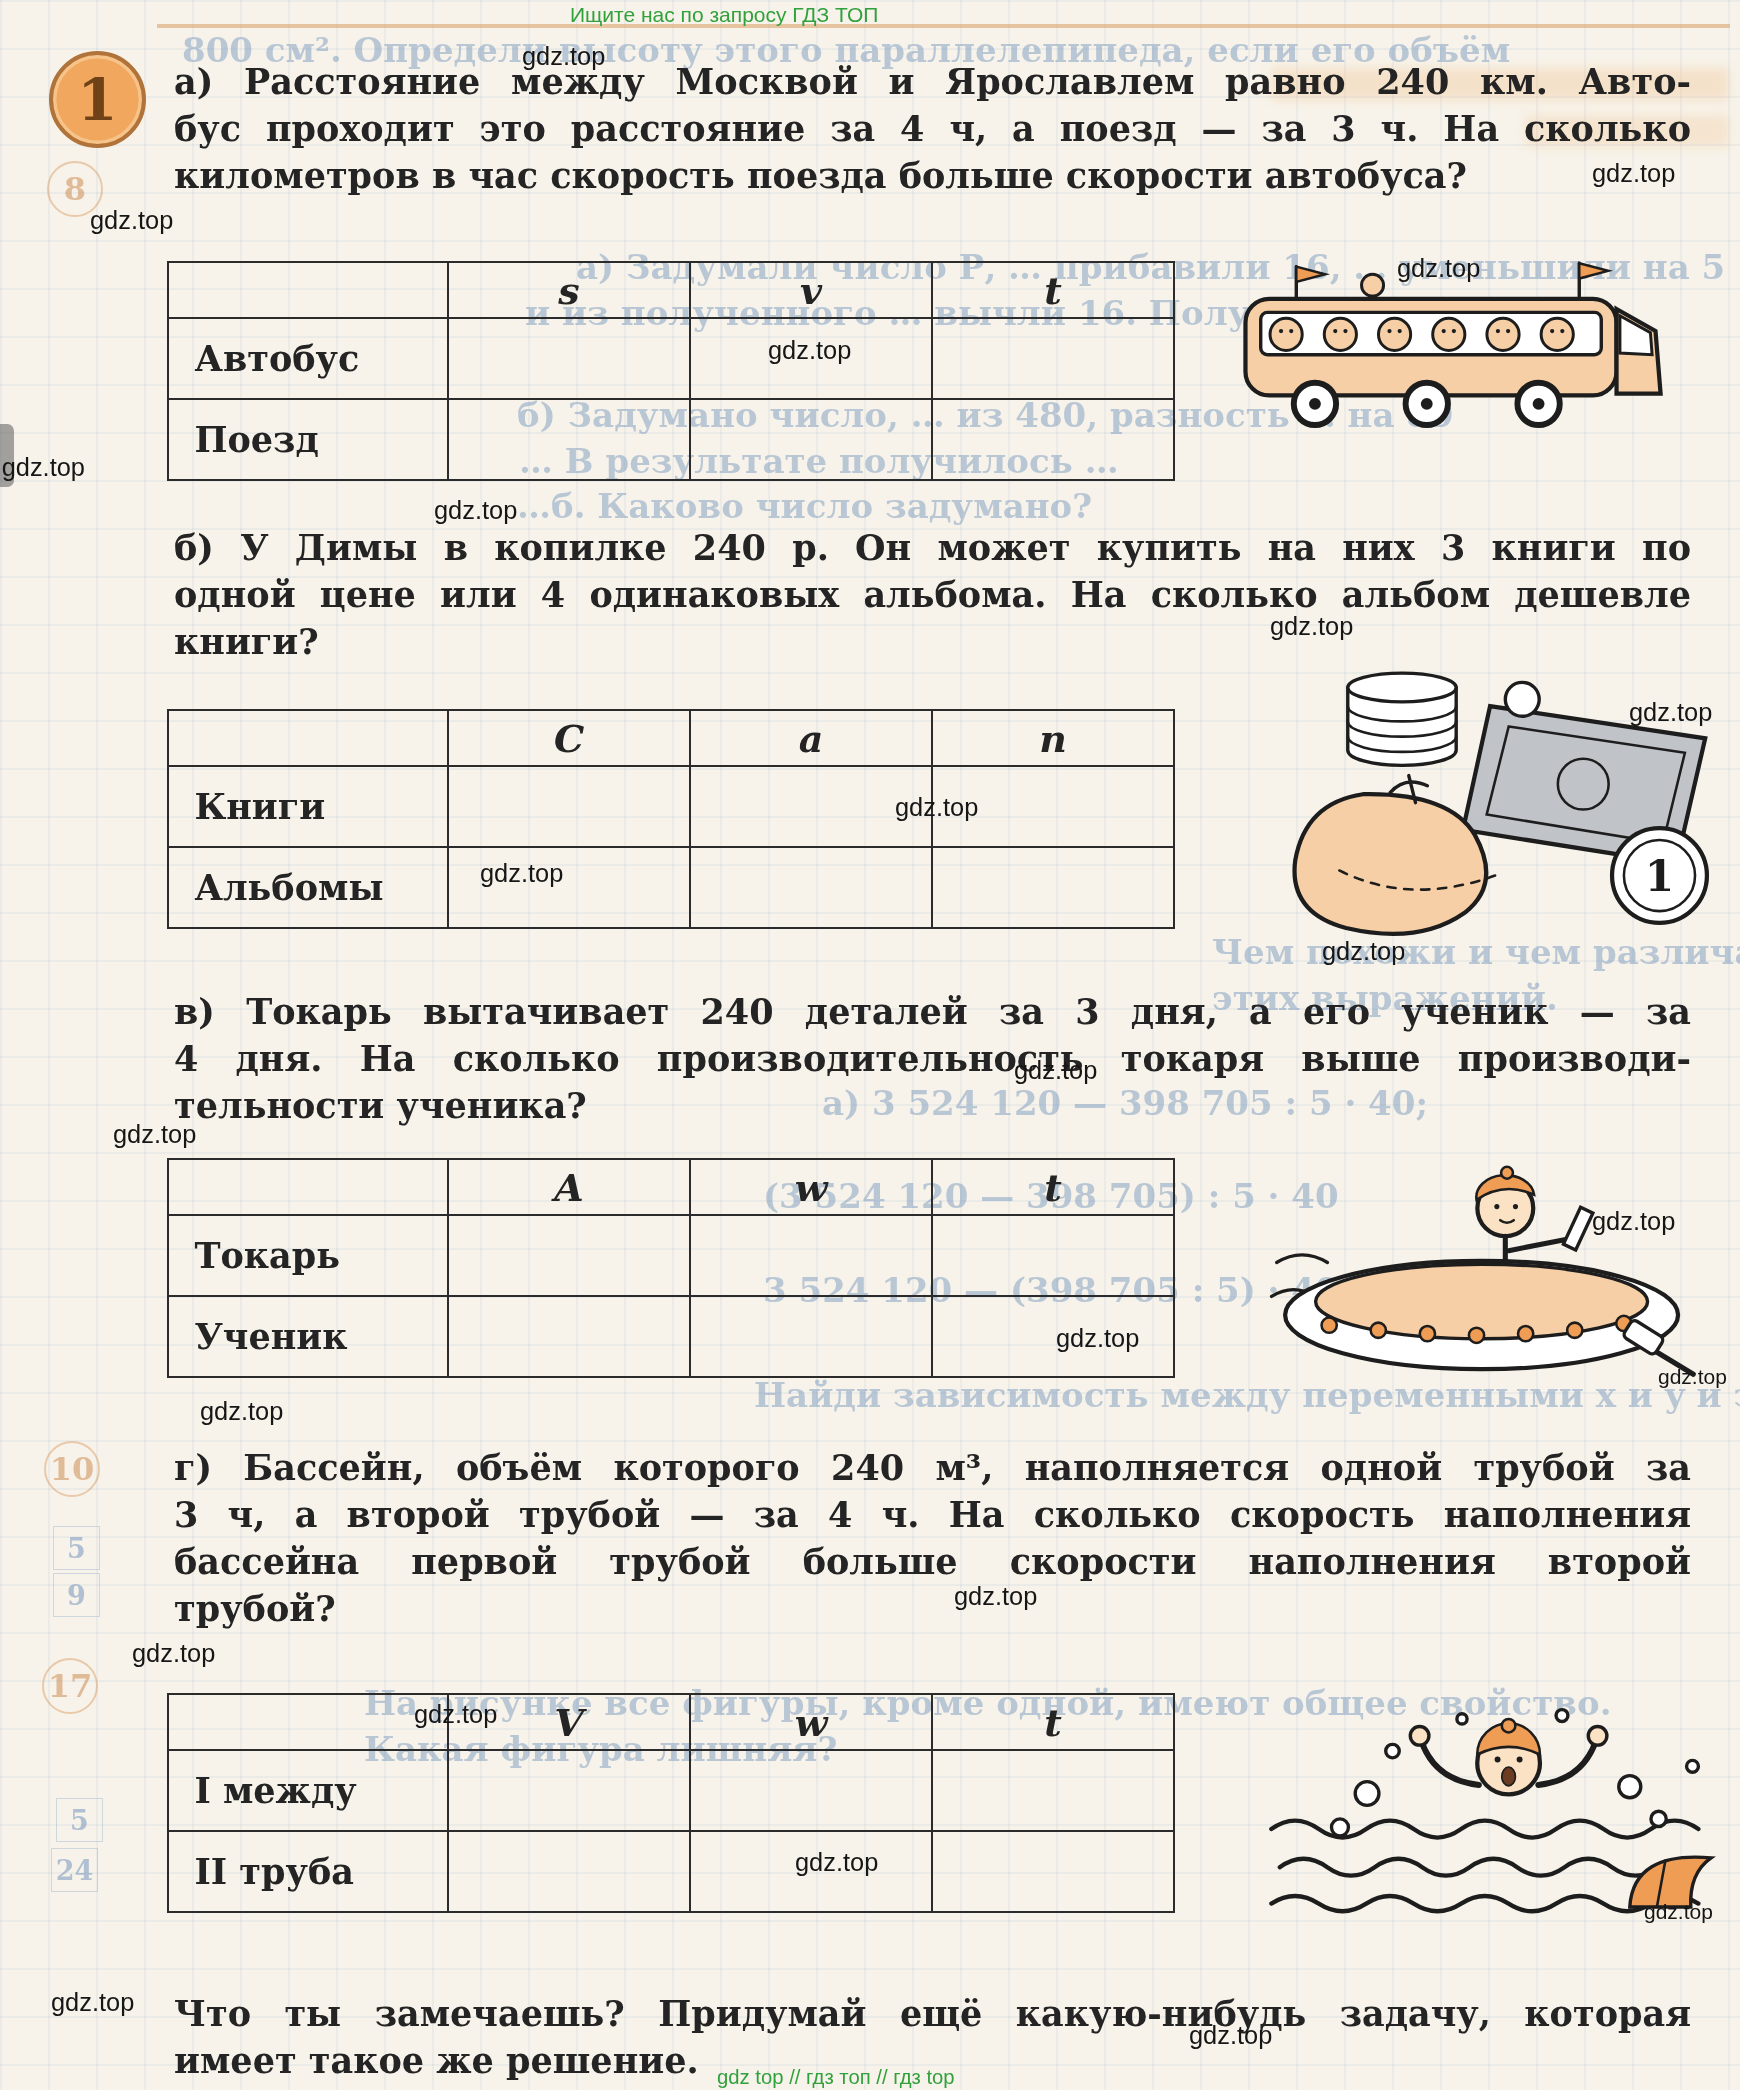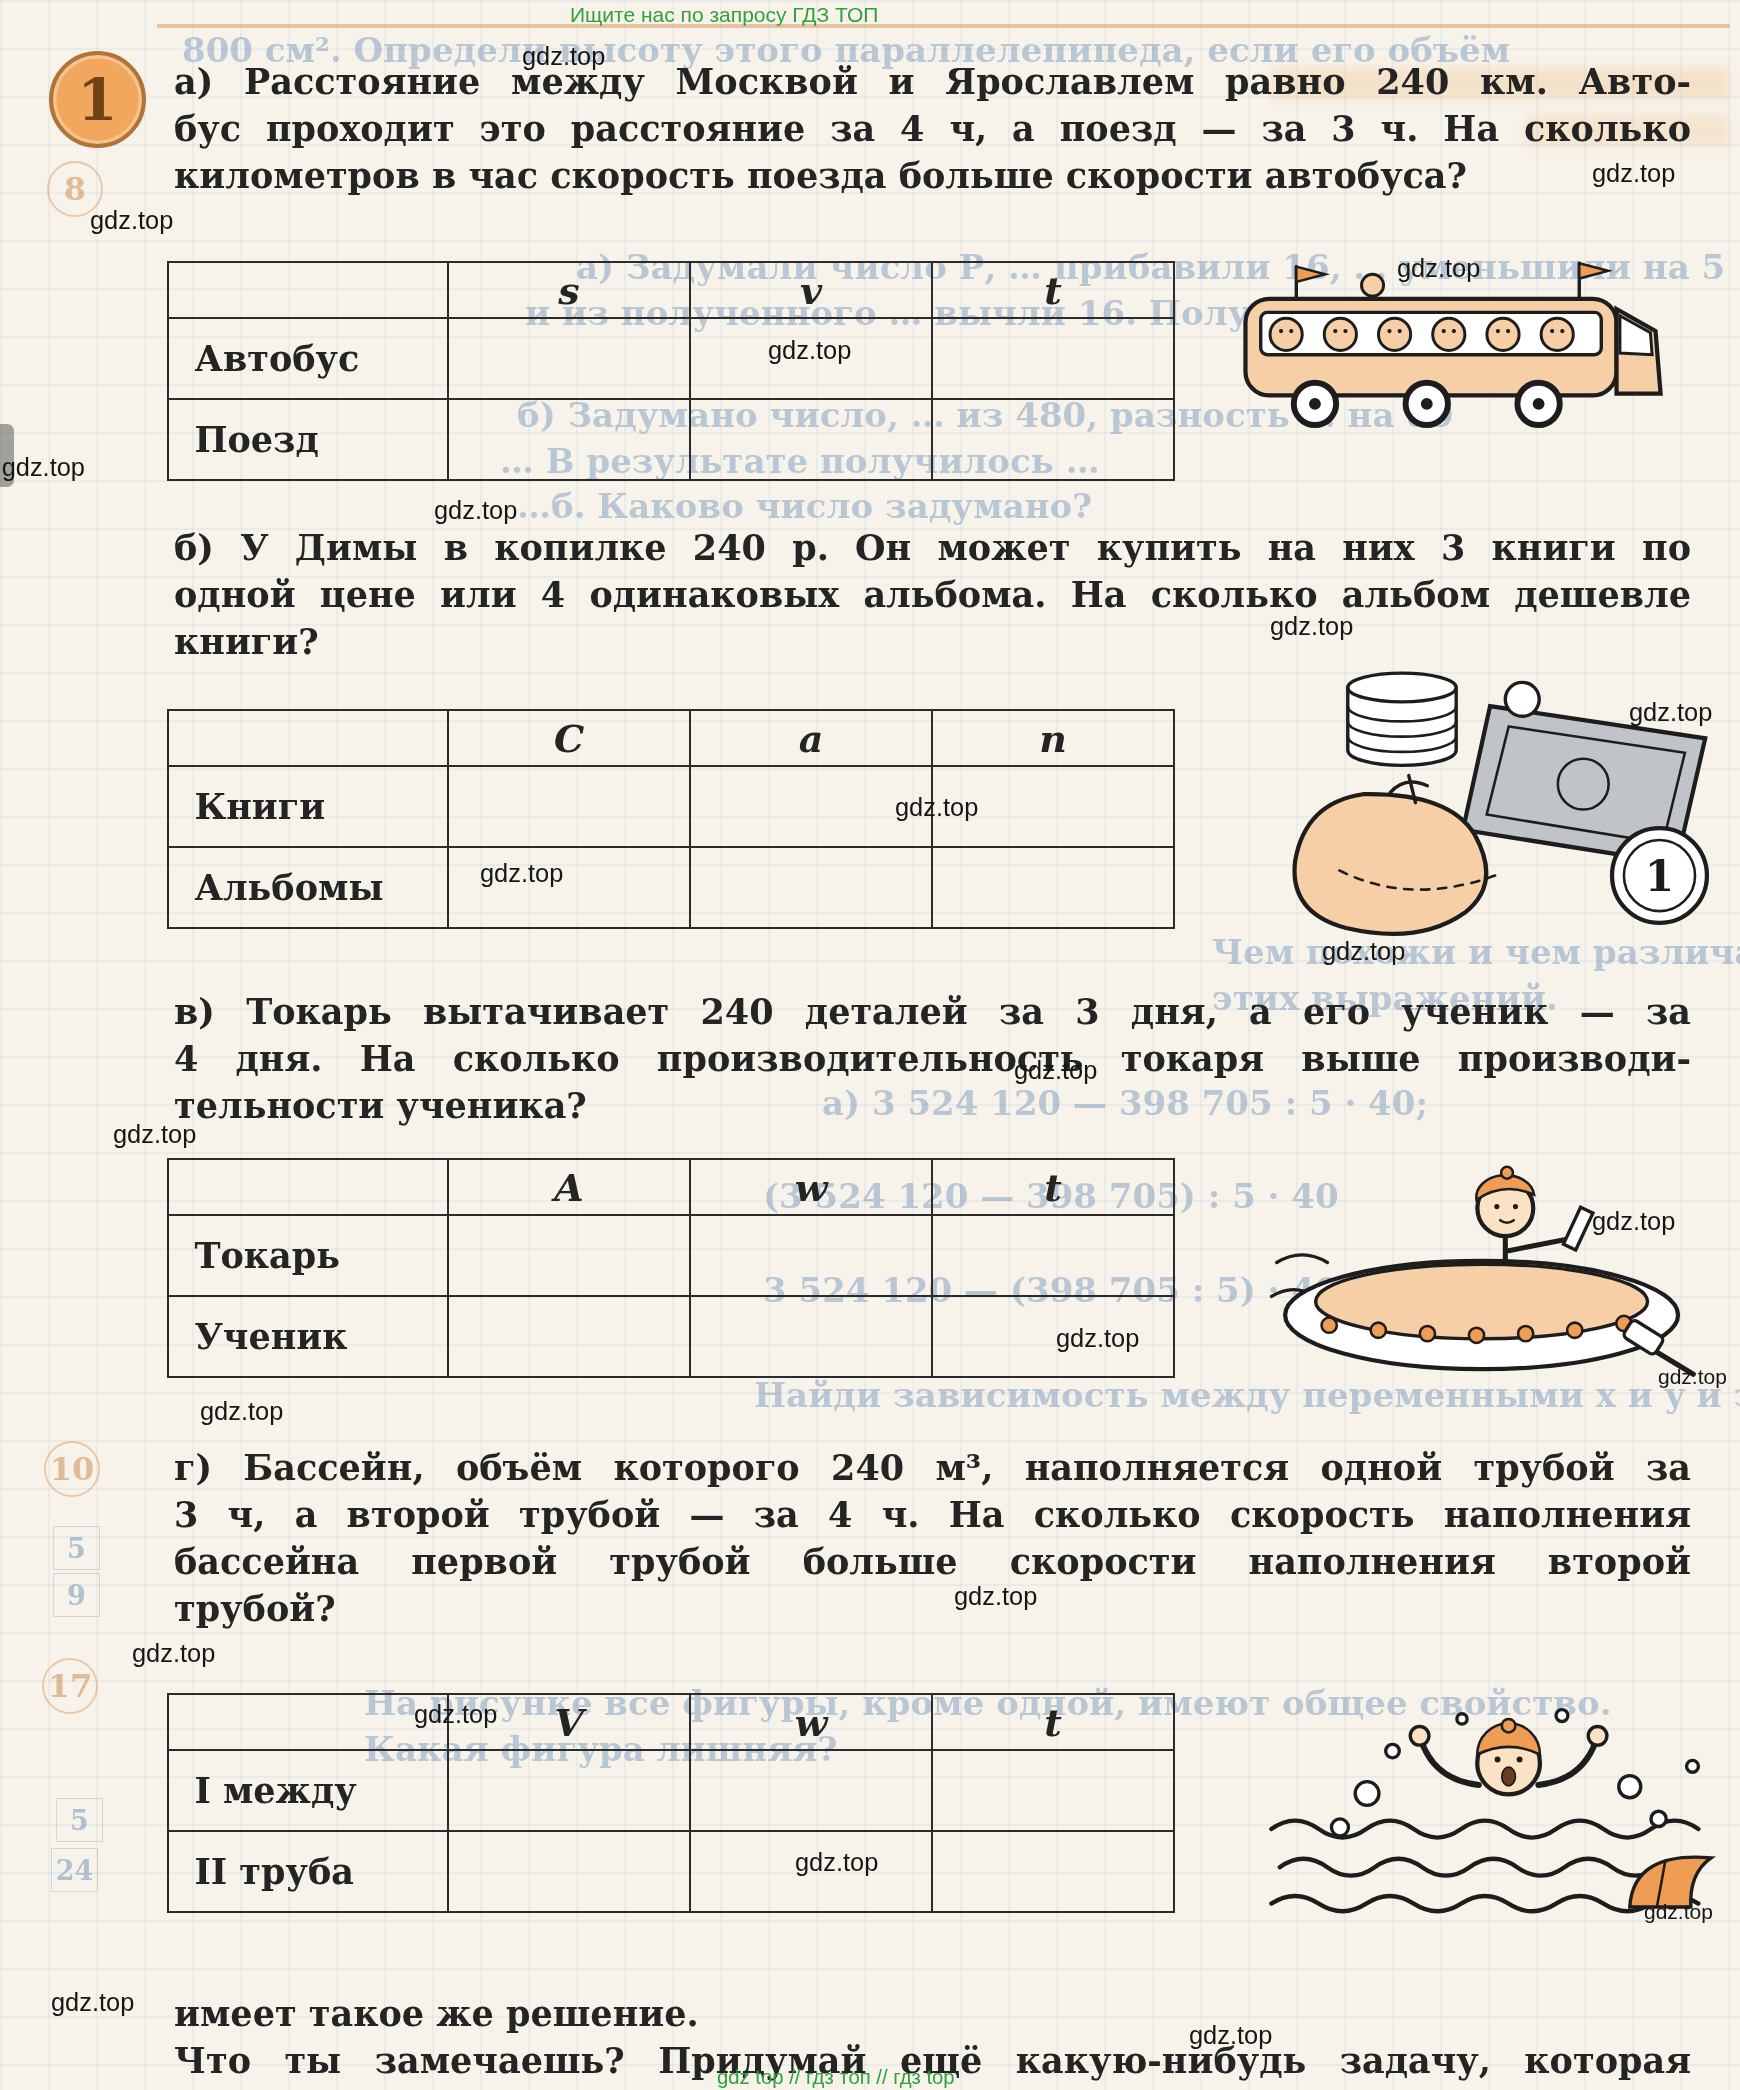--- a/index.html
+++ b/index.html
@@ -43,21 +43,21 @@
   <div class="grid-overlay"></div>
   <div class="tanline"></div>
   <div class="patch" style="left:1271px;top:68px;width:458px;height:32px;opacity:.30"></div>
   <div class="patch" style="left:1526px;top:115px;width:203px;height:32px;opacity:.25"></div>
   <div class="smudge"></div>
 
   <span class="bleed" style="left:182px;top:30px">800 см². Определи высоту этого параллелепипеда, если его объём</span>
   <span class="bleed" style="left:576px;top:247px">а) Задумали число Р, … прибавили 16, … уменьшили на 5</span>
   <span class="bleed" style="left:525px;top:293px">и из полученного … вычли 16. Получилось … число</span>
   <span class="bleed" style="left:517px;top:395px">б) Задумано число, … из 480, разность … на 89</span>
-  <span class="bleed" style="left:500px;top:441px">… В результате получилось …</span>
+  <span class="bleed" style="left:519px;top:441px">… В результате получилось …</span>
   <span class="bleed" style="left:517px;top:486px">…б. Каково число задумано?</span>
   <span class="bleed" style="left:1212px;top:932px">Чем похожи и чем различаются выражения? Найди значения</span>
   <span class="bleed" style="left:1212px;top:978px">этих выражений.</span>
   <span class="bleed" style="left:822px;top:1083px">а) 3 524 120 — 398 705 : 5 · 40;</span>
   <span class="bleed" style="left:763px;top:1176px">(3 524 120 — 398 705) : 5 · 40</span>
   <span class="bleed" style="left:763px;top:1270px">3 524 120 — (398 705 : 5) · 40</span>
   <span class="bleed" style="left:754px;top:1375px">Найди зависимость между переменными x и y и заполни…</span>
   <span class="bleed" style="left:364px;top:1683px">На рисунке все фигуры, кроме одной, имеют общее свойство.</span>
   <span class="bleed" style="left:364px;top:1729px">Какая фигура лишняя?</span>
 
@@ -334,22 +334,22 @@
           <circle cx="502" cy="96" r="7"></circle>
         <circle cx="230" cy="40" r="6"></circle>
           <circle cx="348" cy="36" r="7"></circle>
       </g>
       <path d="M428 262 q4 -66 96 -58 q-26 18 -24 58 Z" fill="#ef9c54" stroke-width="4"></path>
       <path d="M470 207 L460 262" stroke-width="3"></path>
     </g>
   </svg>
 
   <div class="ptext" style="top:1990px">
+    <div class="tline just">Что ты замечаешь? Придумай ещё какую-нибудь задачу, которая</div>
     <div class="tline">имеет такое же решение.</div>
-    <div class="tline just">Что ты замечаешь? Придумай ещё какую-нибудь задачу, которая</div>
   </div>
 
   <div class="promo" style="left:570px;top:3.4px;font-size:21px">Ищите нас по запросу ГДЗ ТОП</div>
   <div class="promo" style="left:717px;top:2066px;font-size:20.3px">gdz top  //  гдз топ  //  гдз top</div>
 
   <span class="wm" style="left:522px;top:42px">gdz.top</span>
   <span class="wm" style="left:1592px;top:159px">gdz.top</span>
   <span class="wm" style="left:90px;top:206px">gdz.top</span>
   <span class="wm" style="left:1397px;top:254px">gdz.top</span>
   <span class="wm" style="left:768px;top:336px">gdz.top</span>

